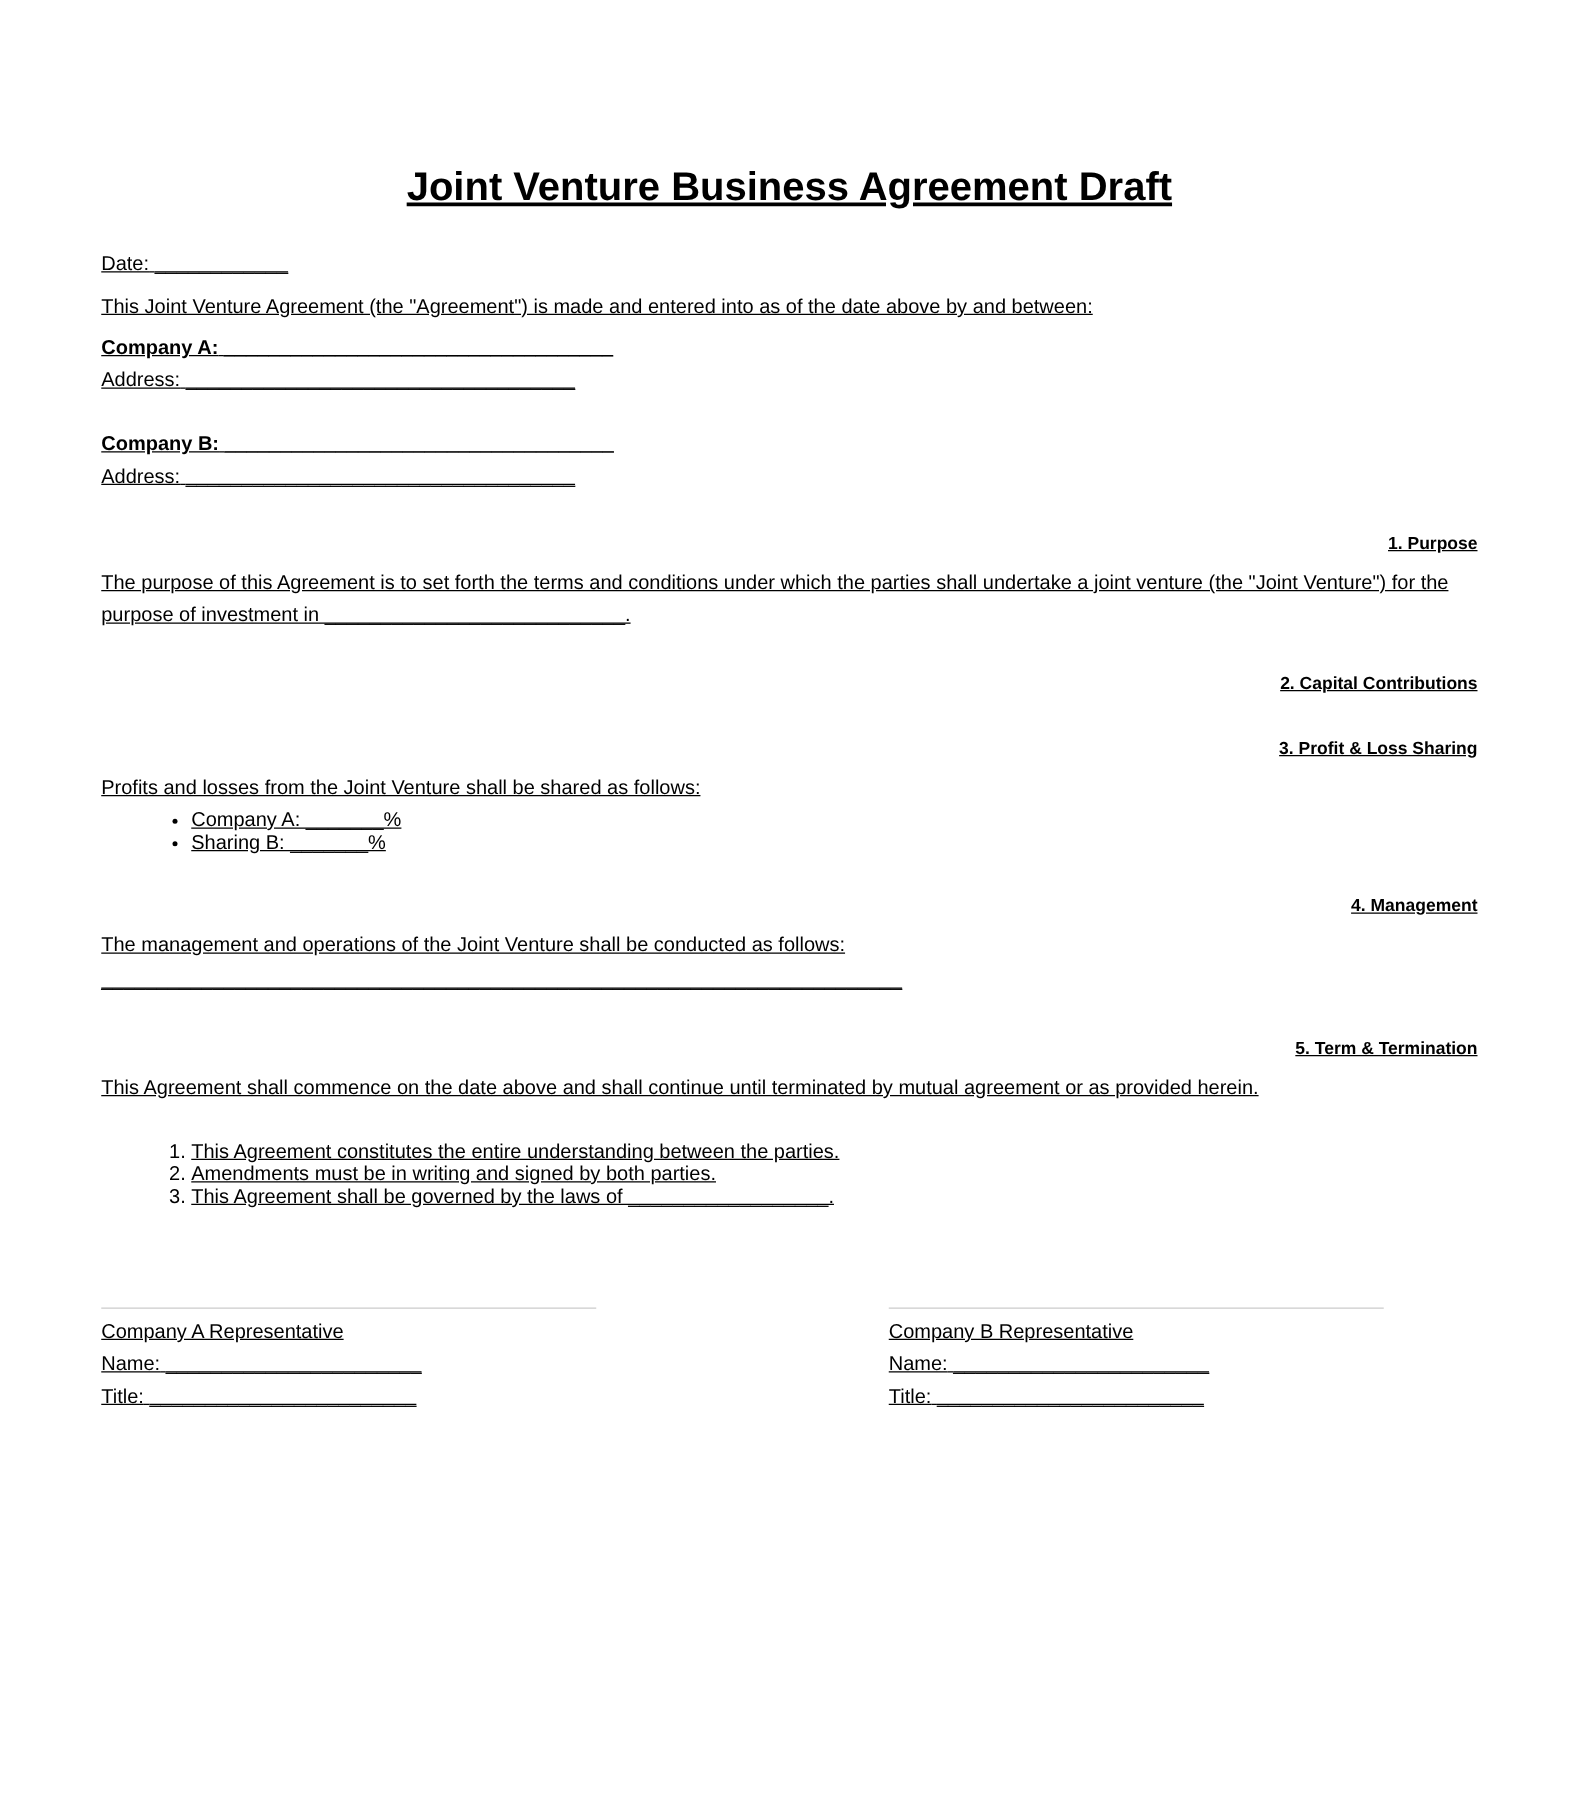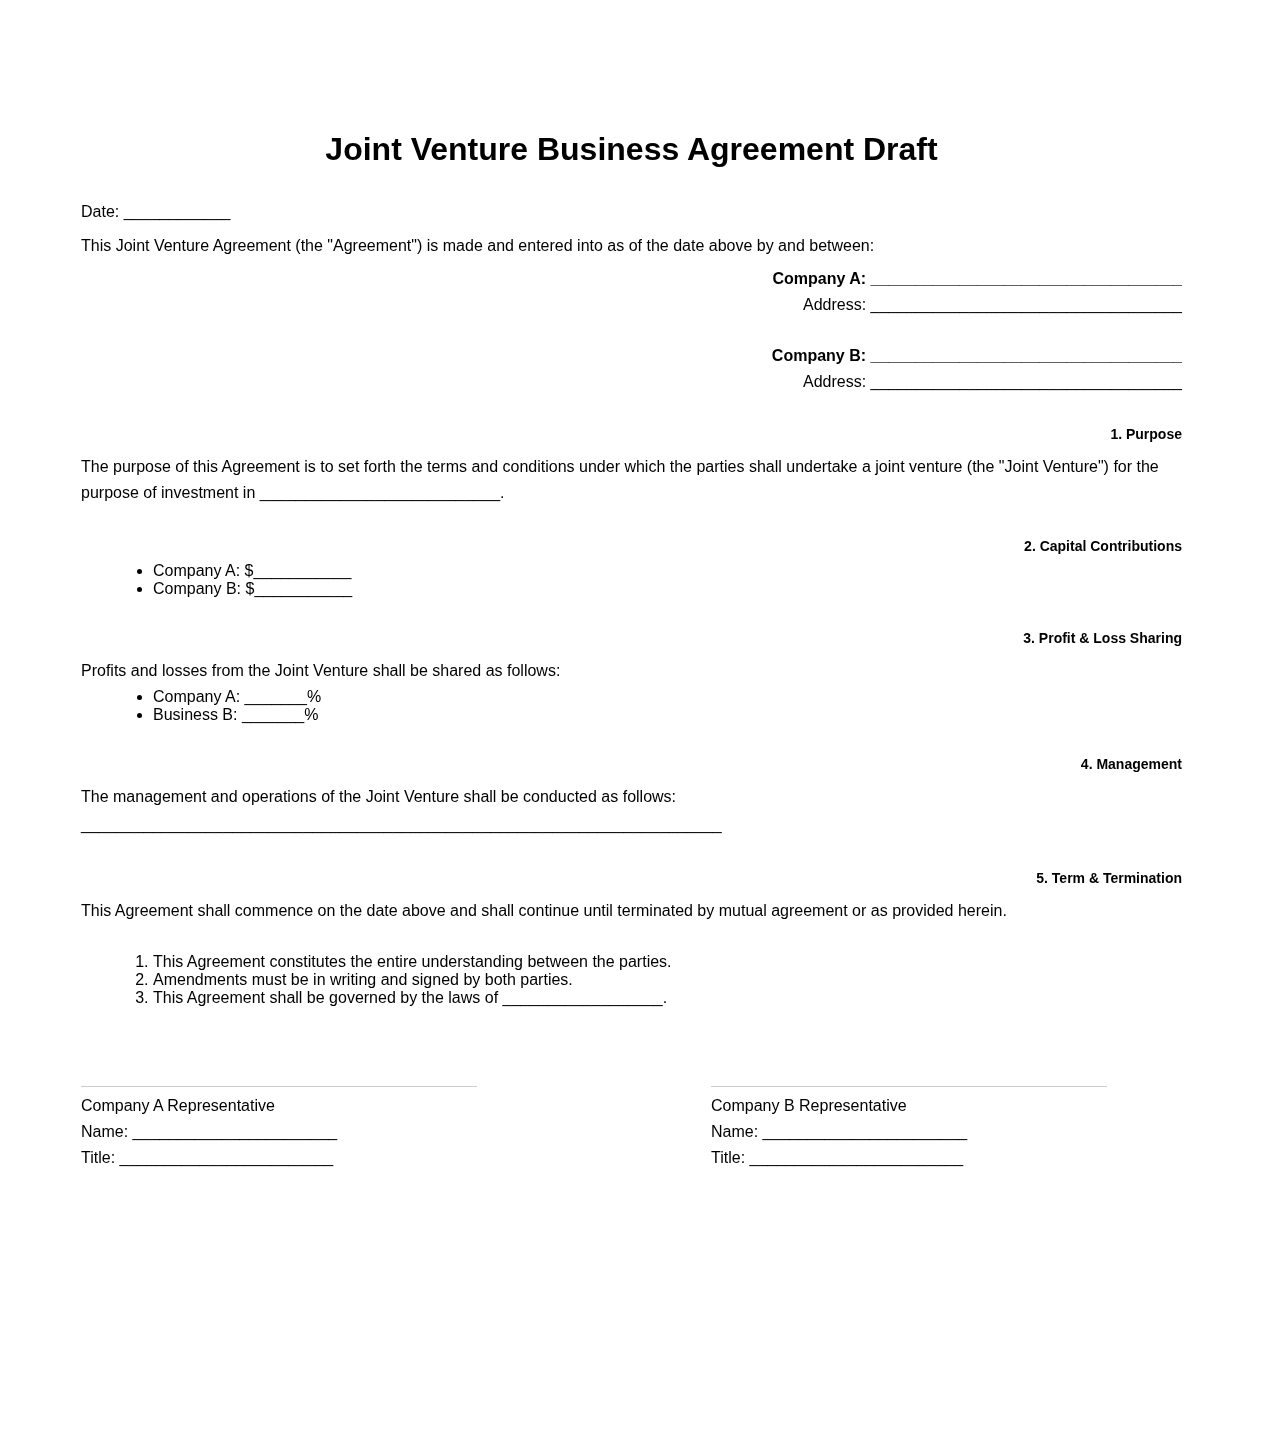--- a/index.html
+++ b/index.html
@@ -4,34 +4,34 @@
 <style>
   html, body { margin: 0; padding: 0; background: #ffffff; }
   body {
     font-family: "Liberation Sans", sans-serif;
     font-size: 16px;
     color: #000000;
     width: 1263px;
     min-height: 1453px;
     position: relative;
   }
-  .page { padding: 0 81px; }
+  .page { padding: 0 81px; text-decoration: underline; }
   h1 {
     font-size: 32px;
     font-weight: bold;
     text-align: center;
     margin: 0;
     padding-top: 131px;
     line-height: 37px;
   }
   p { margin: 0; line-height: 26px; }
   h2 { font-size: 14px; font-weight: bold; margin: 0; line-height: 23px; text-align: right; }
   .date { margin-top: 31px; }
   .intro { margin-top: 8px; }
-  .party { margin-top: 7px; text-align: right; }
+  .party { margin-top: 7px; }
   .party-line { line-height: 26px; }
   .party-b { margin-top: 25px; }
   .sec { margin-top: 29px; }
   .sec-first { margin-top: 28px; }
   .sec p.lead { margin-top: 8px; }
   ul, ol { margin: 4px 0 0 0; padding-left: 72px; line-height: 18px; }
   ol { padding-left: 72px; }
   .mgmt-line { margin-top: 2px; }
   .sig-row { display: flex; margin-top: 79px; gap: 24px; }
   .sig { width: 396px; }
@@ -75,32 +75,28 @@
     </div>
   </div>
 
   <div class="sec sec-first">
     <h2>1. Purpose</h2>
     <p class="lead">The purpose of this Agreement is to set forth the terms and conditions under which the parties shall undertake a joint venture (the "Joint Venture") for the purpose of investment in ___________________________.</p>
   </div>
 
   <div class="sec">
     <h2>2. Capital Contributions</h2>
-    <ul>
-      <li>Company A: $___________</li>
-      <li>Company B: $___________</li>
-    </ul>
   </div>
 
   <div class="sec">
     <h2>3. Profit &amp; Loss Sharing</h2>
     <p class="lead">Profits and losses from the Joint Venture shall be shared as follows:</p>
     <ul>
       <li>Company A: _______%</li>
-      <li>Business B: _______%</li>
+      <li>Sharing B: _______%</li>
     </ul>
   </div>
 
   <div class="sec">
     <h2>4. Management</h2>
     <p class="lead">The management and operations of the Joint Venture shall be conducted as follows:</p>
     <p class="mgmt-line">________________________________________________________________________</p>
   </div>
 
   <div class="sec">

